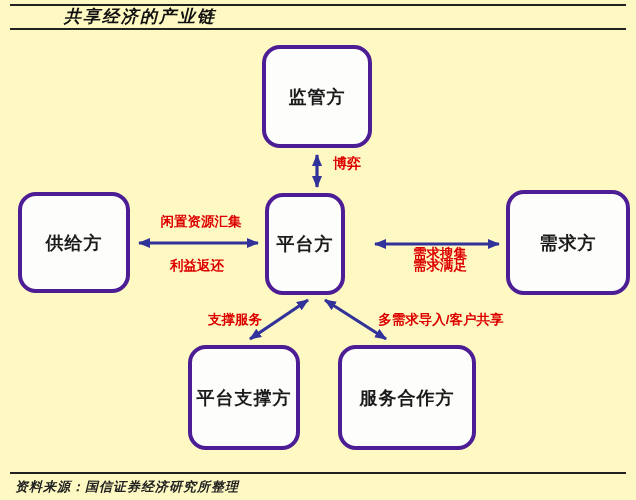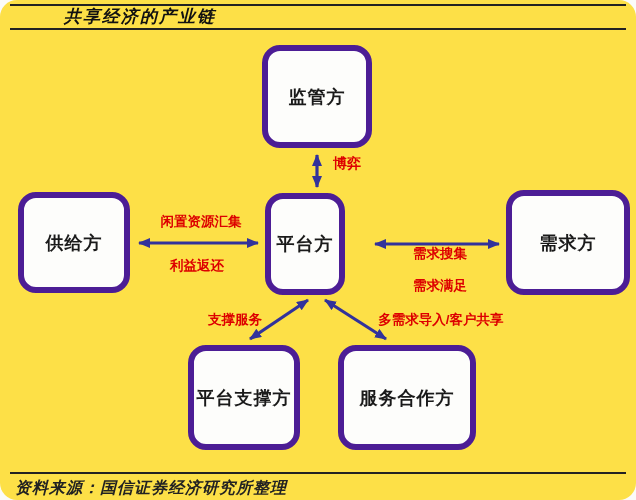--- a/index.html
+++ b/index.html
@@ -5,23 +5,22 @@
   html, body {
     margin: 0;
     padding: 0;
     background: #fbfbf9;
     font-family: "Liberation Sans", sans-serif;
   }
   .stage {
     position: relative;
     width: 636px;
     height: 500px;
-    background: #fde047;
+    background: #fef9c3;
     overflow: hidden;
-    border-radius: 17px;
   }
   .rule {
     position: absolute;
     left: 10px;
     width: 616px;
     height: 0;
     border-top: 2px solid #222222;
   }
   .rule-top    { top: 4px; }
   .rule-title  { top: 28px; }
@@ -34,21 +33,21 @@
     font-style: italic;
     font-weight: bold;
     font-size: 17px;
     letter-spacing: 2px;
     color: #111111;
     white-space: nowrap;
   }
   .node {
     position: absolute;
     box-sizing: border-box;
-    border: 6px solid #4c1d95;
+    border: 4px solid #4c1d95;
     border-radius: 18px;
     background: #fdfdfb;
     display: flex;
     align-items: center;
     justify-content: center;
     font-weight: bold;
     font-size: 18px;
     letter-spacing: 1px;
     color: #1a1a1a;
     white-space: nowrap;
@@ -69,31 +68,31 @@
     transform: translate(-50%, -50%);
     color: #dd0000;
     font-weight: bold;
     font-size: 13.5px;
     white-space: nowrap;
   }
   .label-game                  { left: 347px; top: 164px; font-size: 14px; }
   .label-idle-resource-pooling { left: 201px; top: 222px; text-align: right; }
   .label-benefit-return        { left: 197px; top: 266px; }
   .label-demand-collection     { left: 440px; top: 214px; margin-top: 40px; }
-  .label-demand-satisfaction   { left: 440px; top: 266px; margin-top: 20px; }
+  .label-demand-satisfaction   { left: 440px; top: 266px; }
   .label-support-service       { left: 212px; top: 320px; margin-left: 23px; }
   .label-multi-demand-import   { left: 441px; top: 320px; }
   .source {
     position: absolute;
     left: 15px;
     top: 478px;
     font-family: "Liberation Serif", serif;
     font-style: italic;
     font-weight: bold;
-    font-size: 16px;
+    font-size: 13px;
     letter-spacing: 1px;
     color: #222222;
     white-space: nowrap;
   }
 </style>
 </head>
 <body>
 
 <div class="stage">
 

